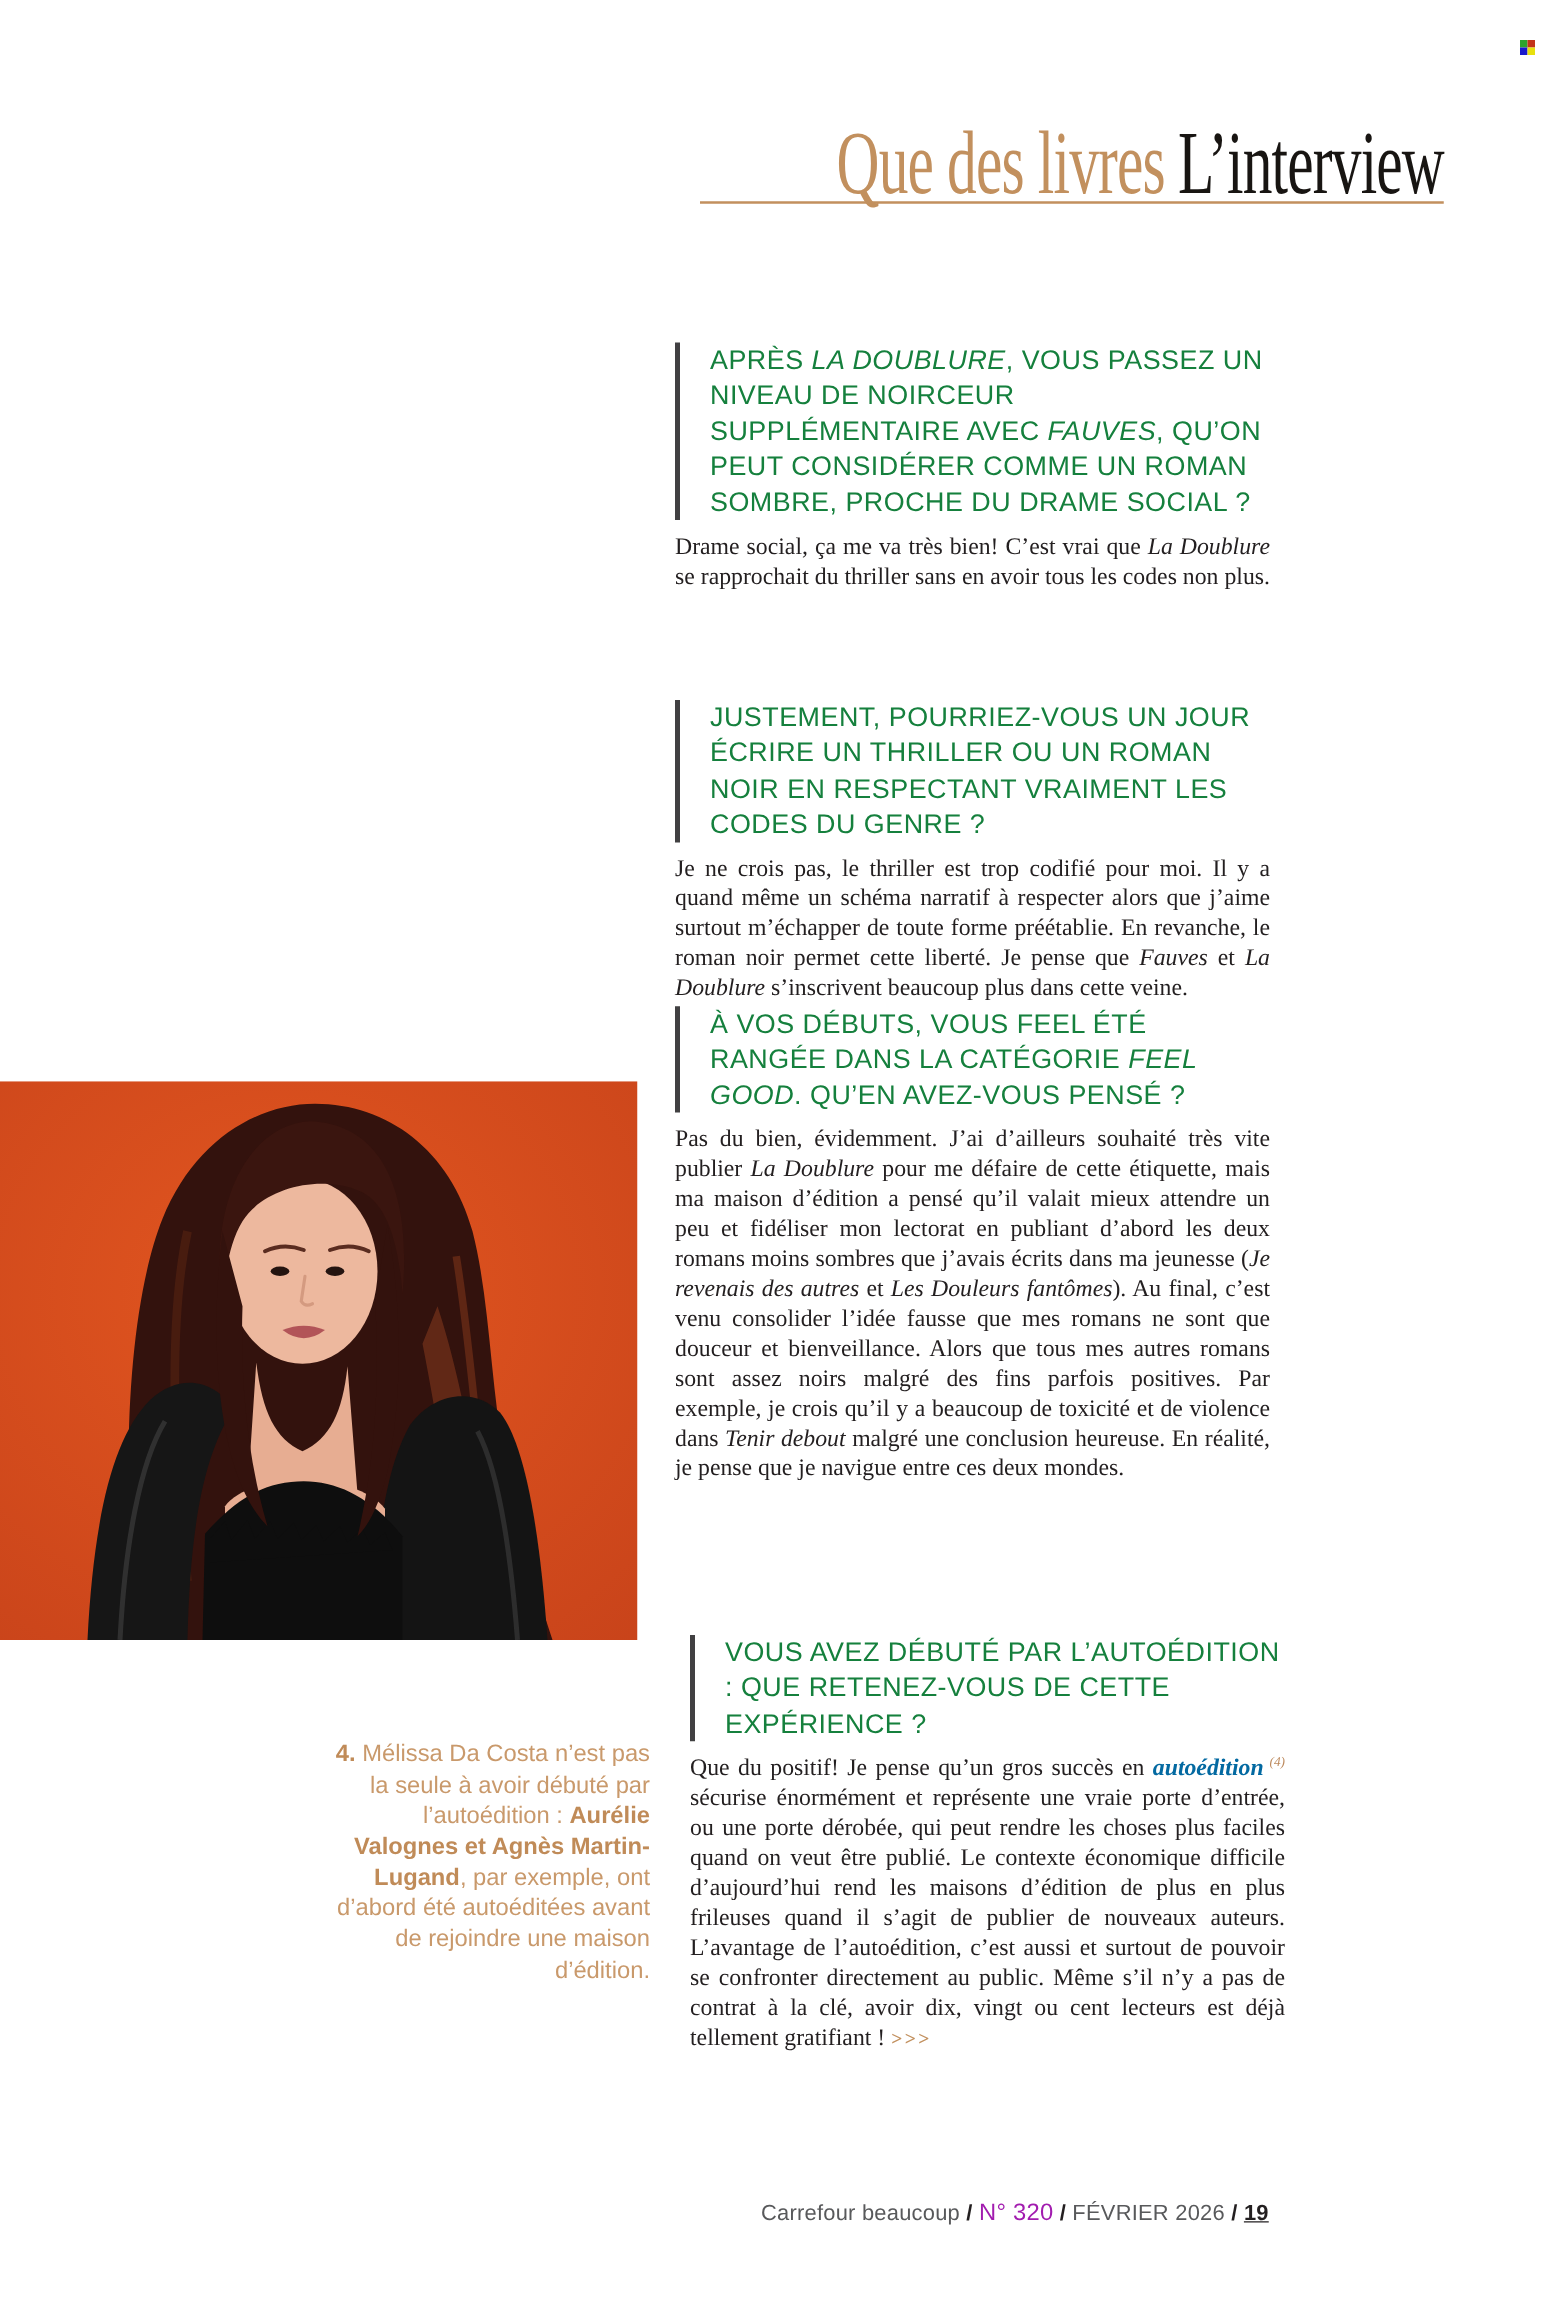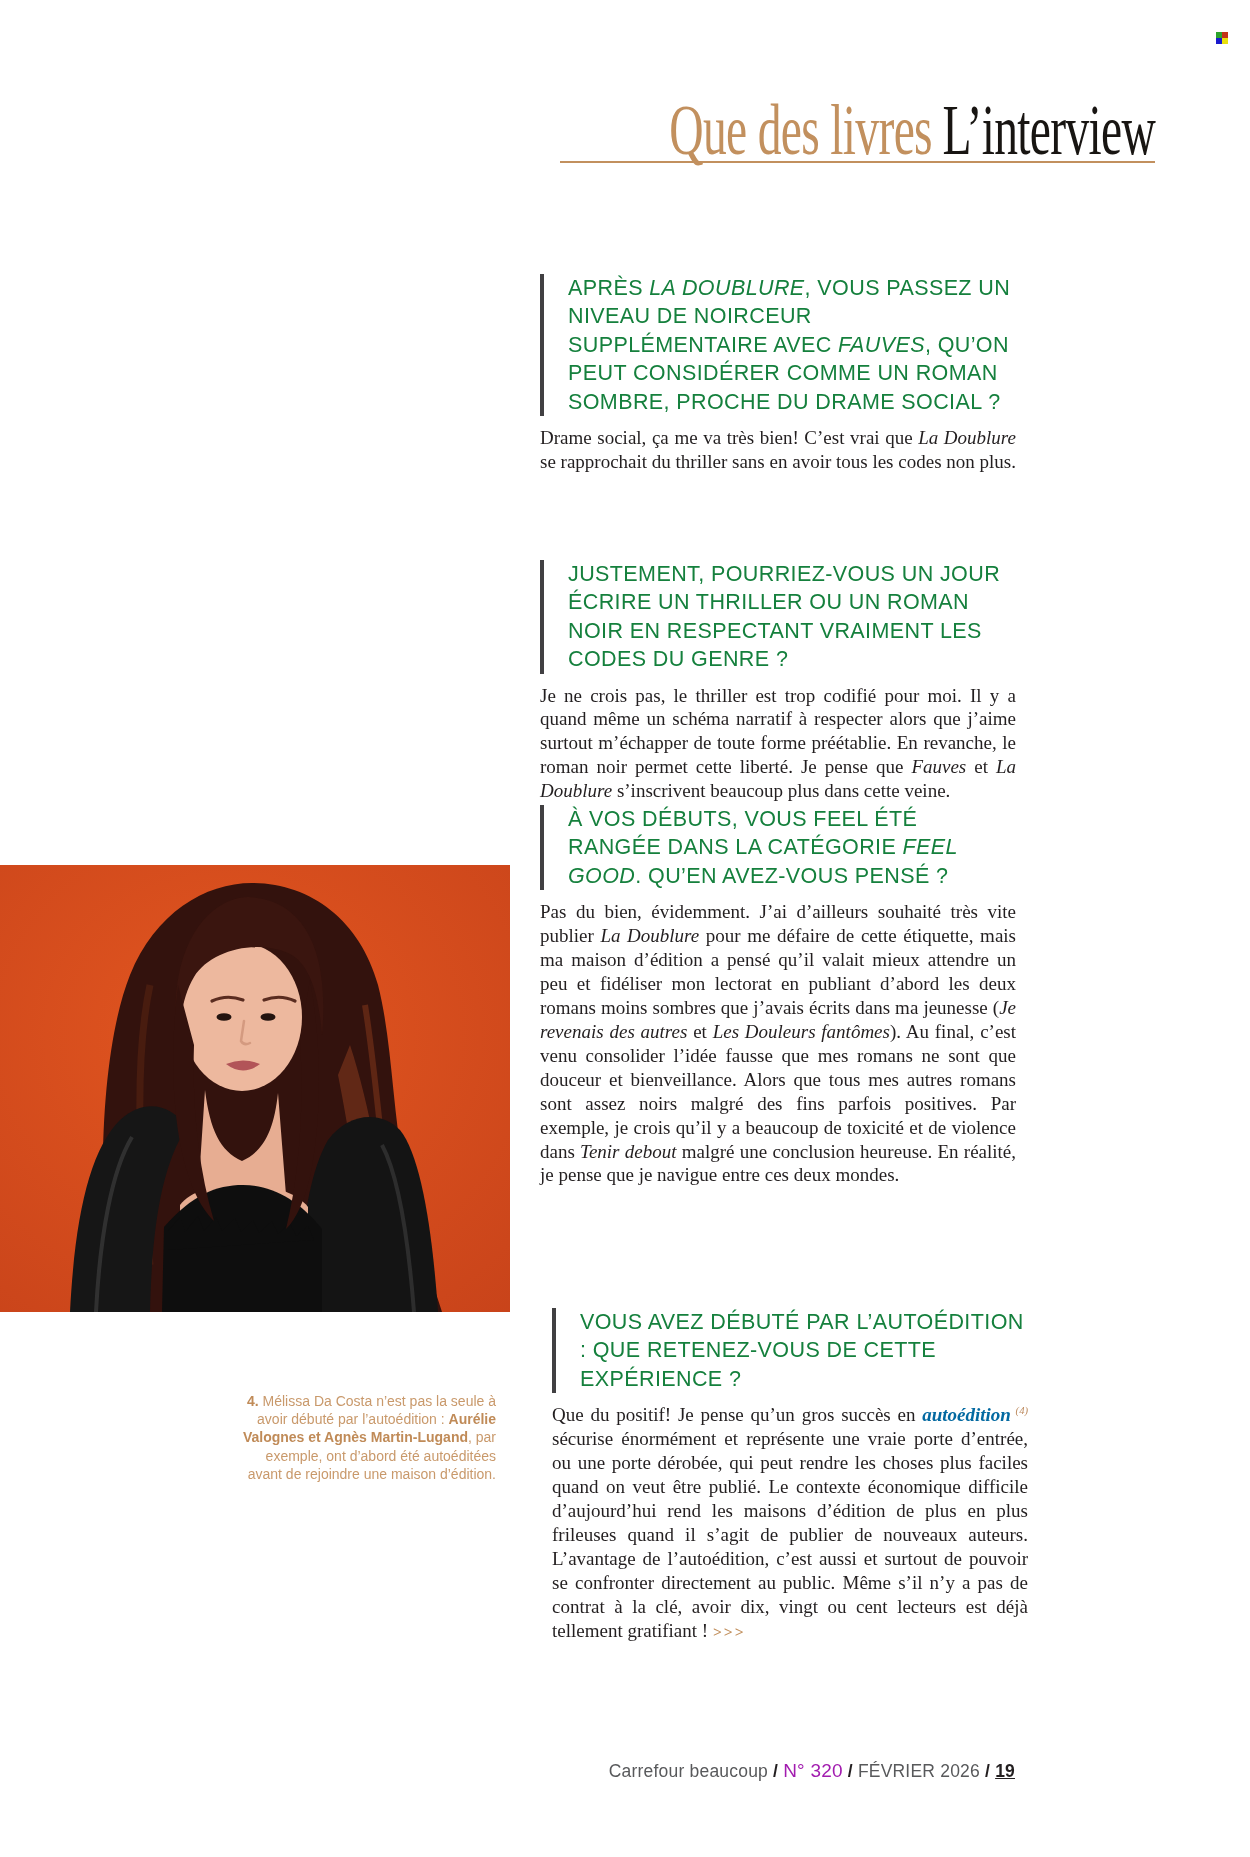--- a/index.html
+++ b/index.html
@@ -42,22 +42,22 @@
   .run-gold { color:#0369a1; font-style:italic; font-weight:700; }
   .run-sup { color:#bd8a5e; font-style:italic; font-size:0.56em; vertical-align:super; }
   .run-arrows { color:#c2905e; font-weight:700; letter-spacing:2px; font-size:0.82em; white-space:nowrap; }
 
   
   .photo { position:absolute; left:0; top:865px; width:510px; height:447px; }
   .photo svg { display:block; width:100%; height:100%; }
 
   
   .caption {
-    position:absolute; left:228px; top:1392px; width:268px; text-align:right;
-    color:#c9996b; font-size:14px; line-height:1.3;
+    position:absolute; left:252px; top:1392px; width:268px; text-align:right;
+    color:#c9996b; font-size:19px; line-height:1.3;
   }
   .caption .run-b { font-weight:700; color:#c08b58; }
 
   
   .footer { position:absolute; right:235px; top:1760px; font-size:17.5px;
     color:#58595b; letter-spacing:0.2px; white-space:nowrap; }
   .f-sep  { color:#231f20; font-weight:700; }
   .f-num  { color:#a21caf; font-size:19px; }
   .f-page { color:#231f20; font-weight:700;text-decoration:underline; }
 </style>

